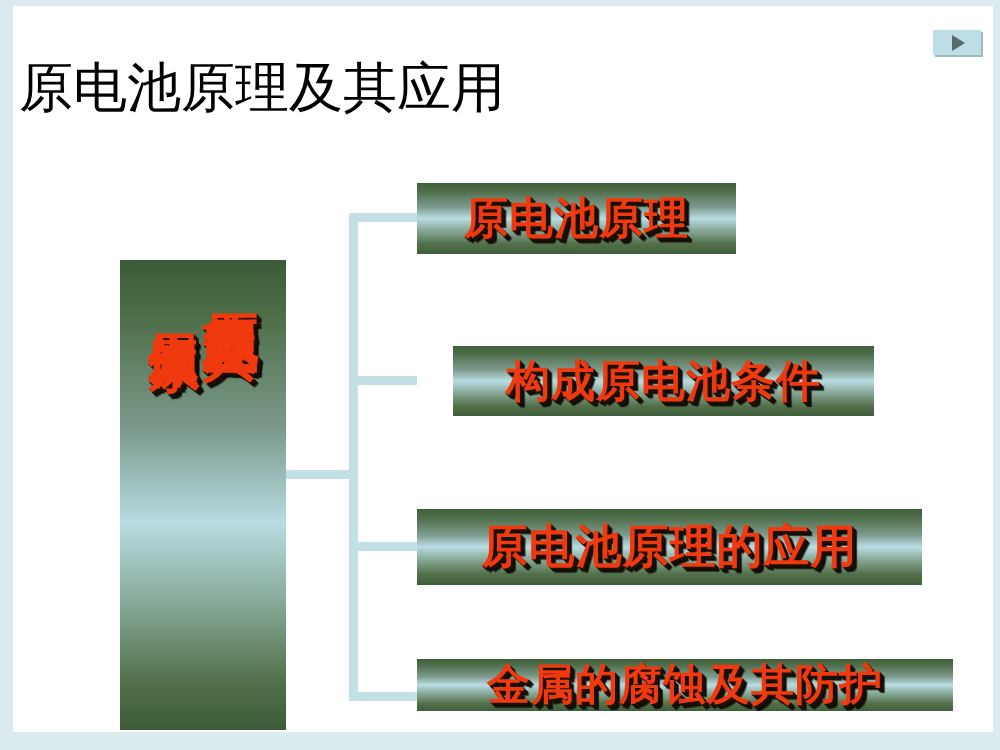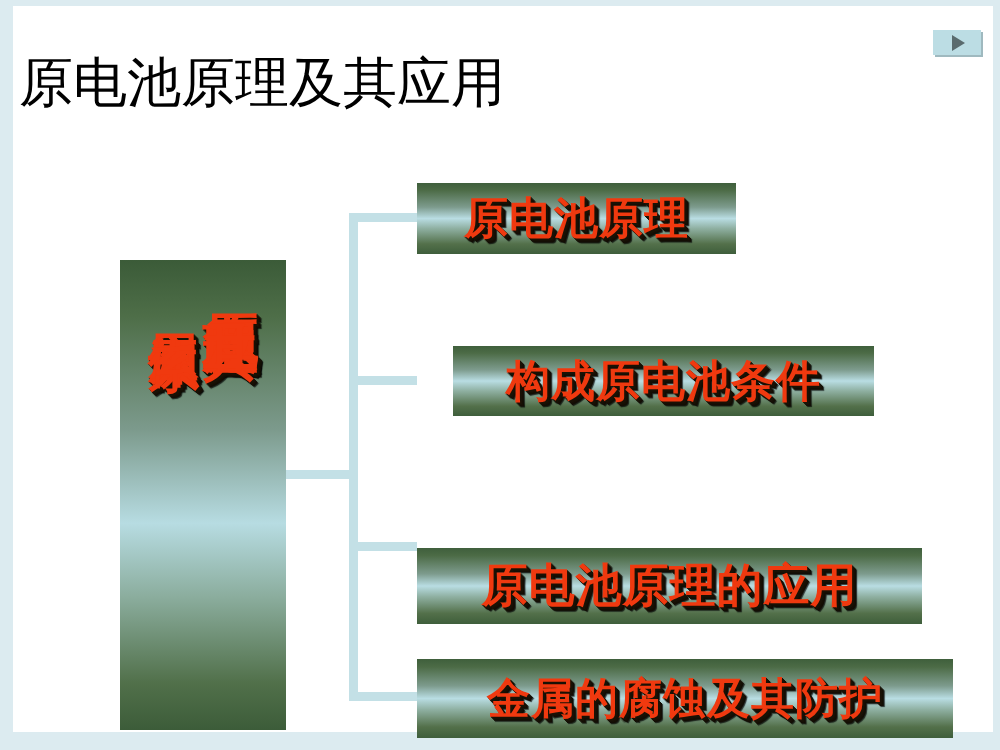--- a/index.html
+++ b/index.html
@@ -35,21 +35,21 @@
     position: absolute;
     left: 6px;
     top: 50px;
     width: 720px;
     font-size: 54px;
     line-height: 62px;
     font-weight: 400;
     color: #000000;
     letter-spacing: 0px;
     white-space: nowrap;
-    font-family: Liberation Mono, monospace;
+    font-family: Liberation Sans, sans-serif;
   }
 
   
   #next-button {
     position: absolute;
     left: 920px;
     top: 24px;
     width: 48px;
     height: 25px;
     background: #bcdde4;
@@ -186,22 +186,22 @@
     </div>
 
     <div class="gbox" style="left:404px; top:177px; width:319px; height:71px;">
       <div class="gbox-label" style="font-size:44px;">原电池原理</div>
     </div>
 
     <div class="gbox" style="left:404px; top:340px; width:421px; height:70px;margin-left:36px;">
       <div class="gbox-label" style="font-size:44px;">构成原电池条件</div>
     </div>
 
-    <div class="gbox" style="left:404px; top:503px; width:505px; height:76px;margin-top:39px;">
+    <div class="gbox" style="left:404px; top:503px; width:505px; height:76px;">
       <div class="gbox-label" style="font-size:46px;">原电池原理的应用</div>
     </div>
 
-    <div class="gbox" style="left:404px; top:653px; width:536px; height:79px;">
+    <div class="gbox" style="left:404px; top:653px; width:536px; height:52px;">
       <div class="gbox-label" style="font-size:43px;">金属的腐蚀及其防护</div>
     </div>
 
   </div>
 </div>
 
 </body></html>

